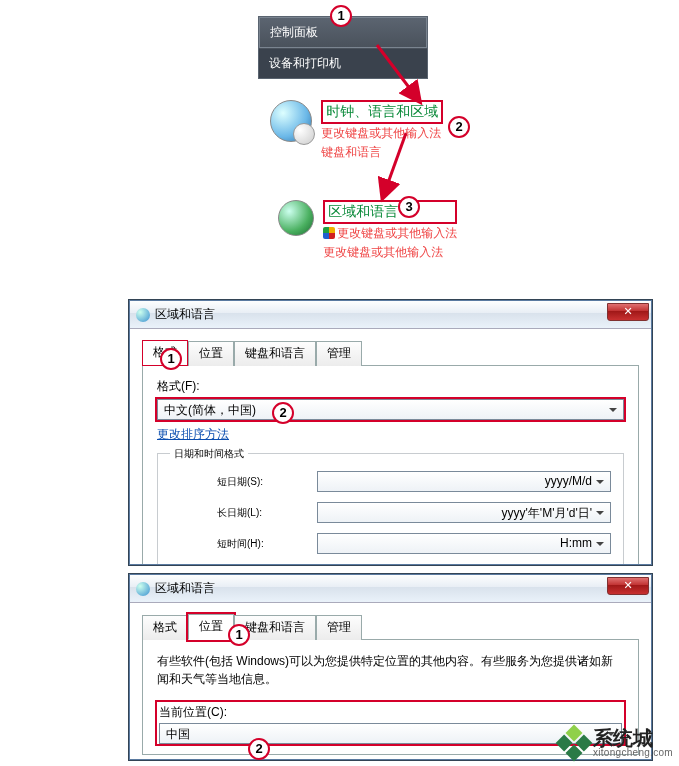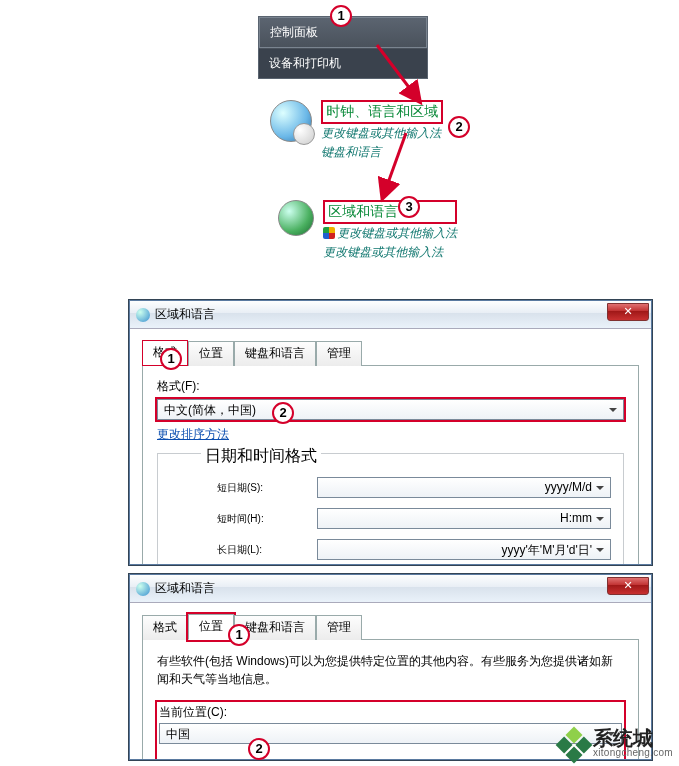--- a/index.html
+++ b/index.html
@@ -13,21 +13,21 @@
 
   
   .cp-block { position: absolute; }
   .cp-icon { width: 42px; height: 42px; border-radius: 50%; display: inline-block; vertical-align: top; }
   .cp-icon.clock { background: radial-gradient(circle at 30% 30%, #dff, #6bb8e8 60%, #2a6aa0); border: 1px solid #888; position: relative; }
   .cp-icon.clock::after { content:""; position:absolute; right:-4px; bottom:-4px; width:20px; height:20px; border-radius:50%; background:radial-gradient(circle at 30% 30%,#fff,#ccc); border:1px solid #999; }
   .cp-icon.globe { width:36px; height:36px; background: radial-gradient(circle at 30% 30%, #cfe, #4ab060 60%, #1a6a30); border:1px solid #888; }
   .cp-textcol { display: inline-block; margin-left: 6px; vertical-align: top; }
   .cp-heading { color: #0b8a3a; font-size: 14px; font-weight: 400; padding: 1px 3px; }
   .redbox { border: 2px solid #d4002a; }
-  .cp-link { color: #0f766e; font-size: 12px; padding: 1px 0; cursor: pointer; display: block; font-style: italic; }
+  .cp-link { color: #ef4444; font-size: 12px; padding: 1px 0; cursor: pointer; display: block; }
   .cp-link .shield { display:inline-block; width:12px; height:12px; background: conic-gradient(#f0b000 0 25%, #d02020 0 50%, #2060d0 0 75%, #20a040 0); border-radius:2px; margin-right:2px; vertical-align:-2px; }
 
   
   .badge { position: absolute; width: 22px; height: 22px; border-radius: 50%; background: #fff; border: 2.5px solid #d4002a; color: #000; font-weight: bold; font-size: 13px; text-align: center; line-height: 18px; z-index: 20; }
 
   
   .arrow { position: absolute; z-index: 15; }
   .arrow svg { display:block; }
 
   
@@ -43,27 +43,27 @@
   .tab { padding: 3px 10px 4px; font-size: 12px; border: 1px solid #9aa; border-bottom: none; background: linear-gradient(#fdfdfd,#ececec); margin-right: 0px; cursor:pointer; position:relative; top:1px; }
   .tab.active { background: #fff; border-bottom: 1px solid #fff; }
   .tabpage { border: 1px solid #9aa; border-top:none; margin: 0 4px; padding: 12px 14px 10px; background:#fff; }
 
   .lbl { font-size:12px; margin-bottom:4px; display:block; }
   .combo { height: 21px; border: 1px solid #7a8a9a; background: linear-gradient(#fff,#eef2f6); font-size:12px; padding: 2px 18px 2px 6px; position: relative; cursor:pointer; }
   .combo::after { content:""; position:absolute; right:6px; top:8px; border:4px solid transparent; border-top-color:#444; }
   .linkblue { color:#0a4db0; text-decoration: underline; cursor:pointer; font-size:12px; }
 
   .fieldset { border: 1px solid #c8ccd0; padding: 10px 12px 8px; margin-top: 10px; }
-  .fieldset .legend { position: relative; top:-18px; background:#fff; display:inline-block; padding:0 4px; font-size:16px;margin-left:31px; }
+  .fieldset .legend { position: relative; top:-18px; background:#fff; display:inline-block; padding:0 4px; font-size:10px; }
   .row { display:flex; align-items:center; margin: 4px 0 10px; }
   .row .rlabel { width: 100px; font-size:10px;margin-left:47px; }
   .row .combo { flex:1;text-align:right; }
 
   
-  .watermark { position:absolute; right:6px; bottom:8px; display:flex; align-items:flex-end; gap:6px; }
+  .watermark { position:absolute; right:6px; bottom:8px; display:flex; align-items:center; gap:6px; }
   .wm-diamonds { display:grid; grid-template-columns: repeat(2,12px); grid-template-rows: repeat(2,12px); gap:2px; transform: rotate(45deg); }
   .wm-diamonds span { background:#2a7a46; }
   .wm-diamonds span.lt { background:#8fd04a; }
   .wm-text { line-height:1; }
   .wm-text .t1 { font-size:20px; font-weight:bold; color:#222; }
   .wm-text .t2 { font-size:10px; color:#666; letter-spacing:.3px; }
 
 </style>
 </head>
 <body>
@@ -135,26 +135,26 @@
       <div style="margin-top:6px;"><span class="linkblue">更改排序方法</span></div>
 
       <div class="fieldset">
         <span class="legend">日期和时间格式</span>
         <div style="margin-top:-12px;">
           <div class="row">
             <span class="rlabel">短日期(S):</span>
             <div class="combo">yyyy/M/d</div>
           </div>
           <div class="row">
+            <span class="rlabel">长日期(L):</span>
+            <div class="combo">yyyy'年'M'月'd'日'</div>
+          </div>
+          <div class="row">
             <span class="rlabel">短时间(H):</span>
             <div class="combo">H:mm</div>
-          </div>
-          <div class="row">
-            <span class="rlabel">长日期(L):</span>
-            <div class="combo">yyyy'年'M'月'd'日'</div>
           </div>
         </div>
       </div>
     </div>
   </div>
 </div>
 <div class="badge" style="left:160px; top:348px;">1</div>
 <div class="badge" style="left:272px; top:402px;">2</div>
 
 <div class="dialog" style="left:129px; top:574px; width:523px; height:186px; overflow:hidden;">
@@ -165,21 +165,21 @@
   </div>
   <div class="dlgbody">
     <div class="tabs">
       <div class="tab">格式</div>
       <div class="tab active" style="outline:2px solid #d4002a;">位置</div>
       <div class="tab">键盘和语言</div>
       <div class="tab">管理</div>
     </div>
     <div class="tabpage">
       <p style="font-size:12px; line-height:1.5; margin-bottom:14px;">有些软件(包括 Windows)可以为您提供特定位置的其他内容。有些服务为您提供诸如新闻和天气等当地信息。</p>
-      <div style="outline:2px solid #d4002a; padding:2px 2px 15px;">
+      <div style="outline:2px solid #d4002a; padding:2px 2px 0;">
         <span class="lbl" style="margin-bottom:2px;">当前位置(C):</span>
         <div class="combo" style="width:100%;">中国</div>
       </div>
     </div>
   </div>
 </div>
 <div class="badge" style="left:228px; top:624px;">1</div>
 <div class="badge" style="left:248px; top:738px;">2</div>
 
 <div class="watermark">

